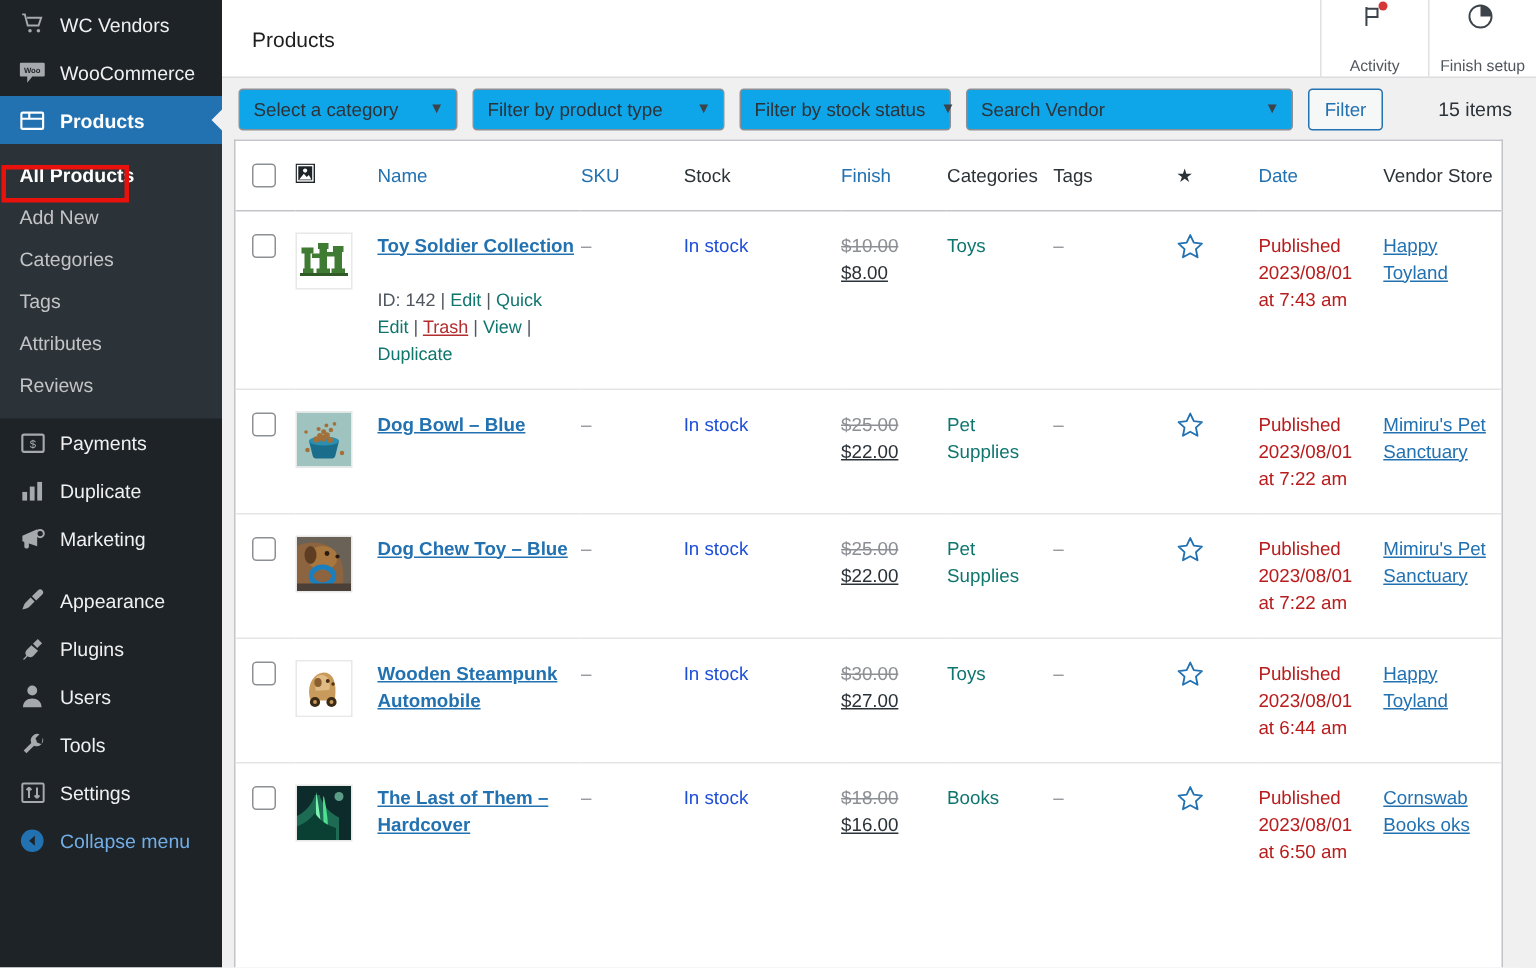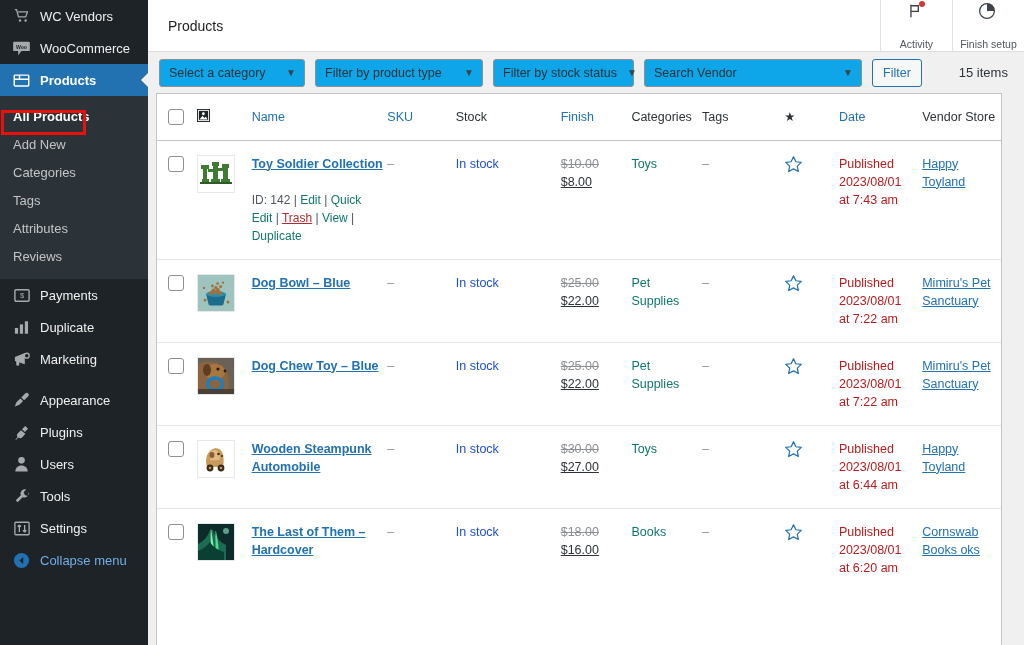--- a/index.html
+++ b/index.html
@@ -758,21 +758,21 @@
           <td class="c-feat">
             <span class="star">
               <svg width="19" height="19" viewBox="0 0 20 20" fill="none" stroke="#2271b1" stroke-width="1.3">
                 <path d="M10 1.8l2.5 5.3 5.7.7-4.2 3.9 1.1 5.7L10 14.6l-5.1 2.8 1.1-5.7-4.2-3.9 5.7-.7z" stroke-linejoin="round"></path>
               </svg>
             </span>
           </td>
           <td class="c-date pubtxt">
             <span class="pl">Published</span>
             <span class="pl">2023/08/01</span>
-            <span class="pl">at 6:20 am</span>
+            <span class="pl">at 6:50 am</span>
           </td>
           <td class="c-vendor">
             <a class="vendor" href="#">Cornswab Books oks</a>
           </td>
         </tr>
 
       </tbody>
     </table>
   </div>
 </div>

